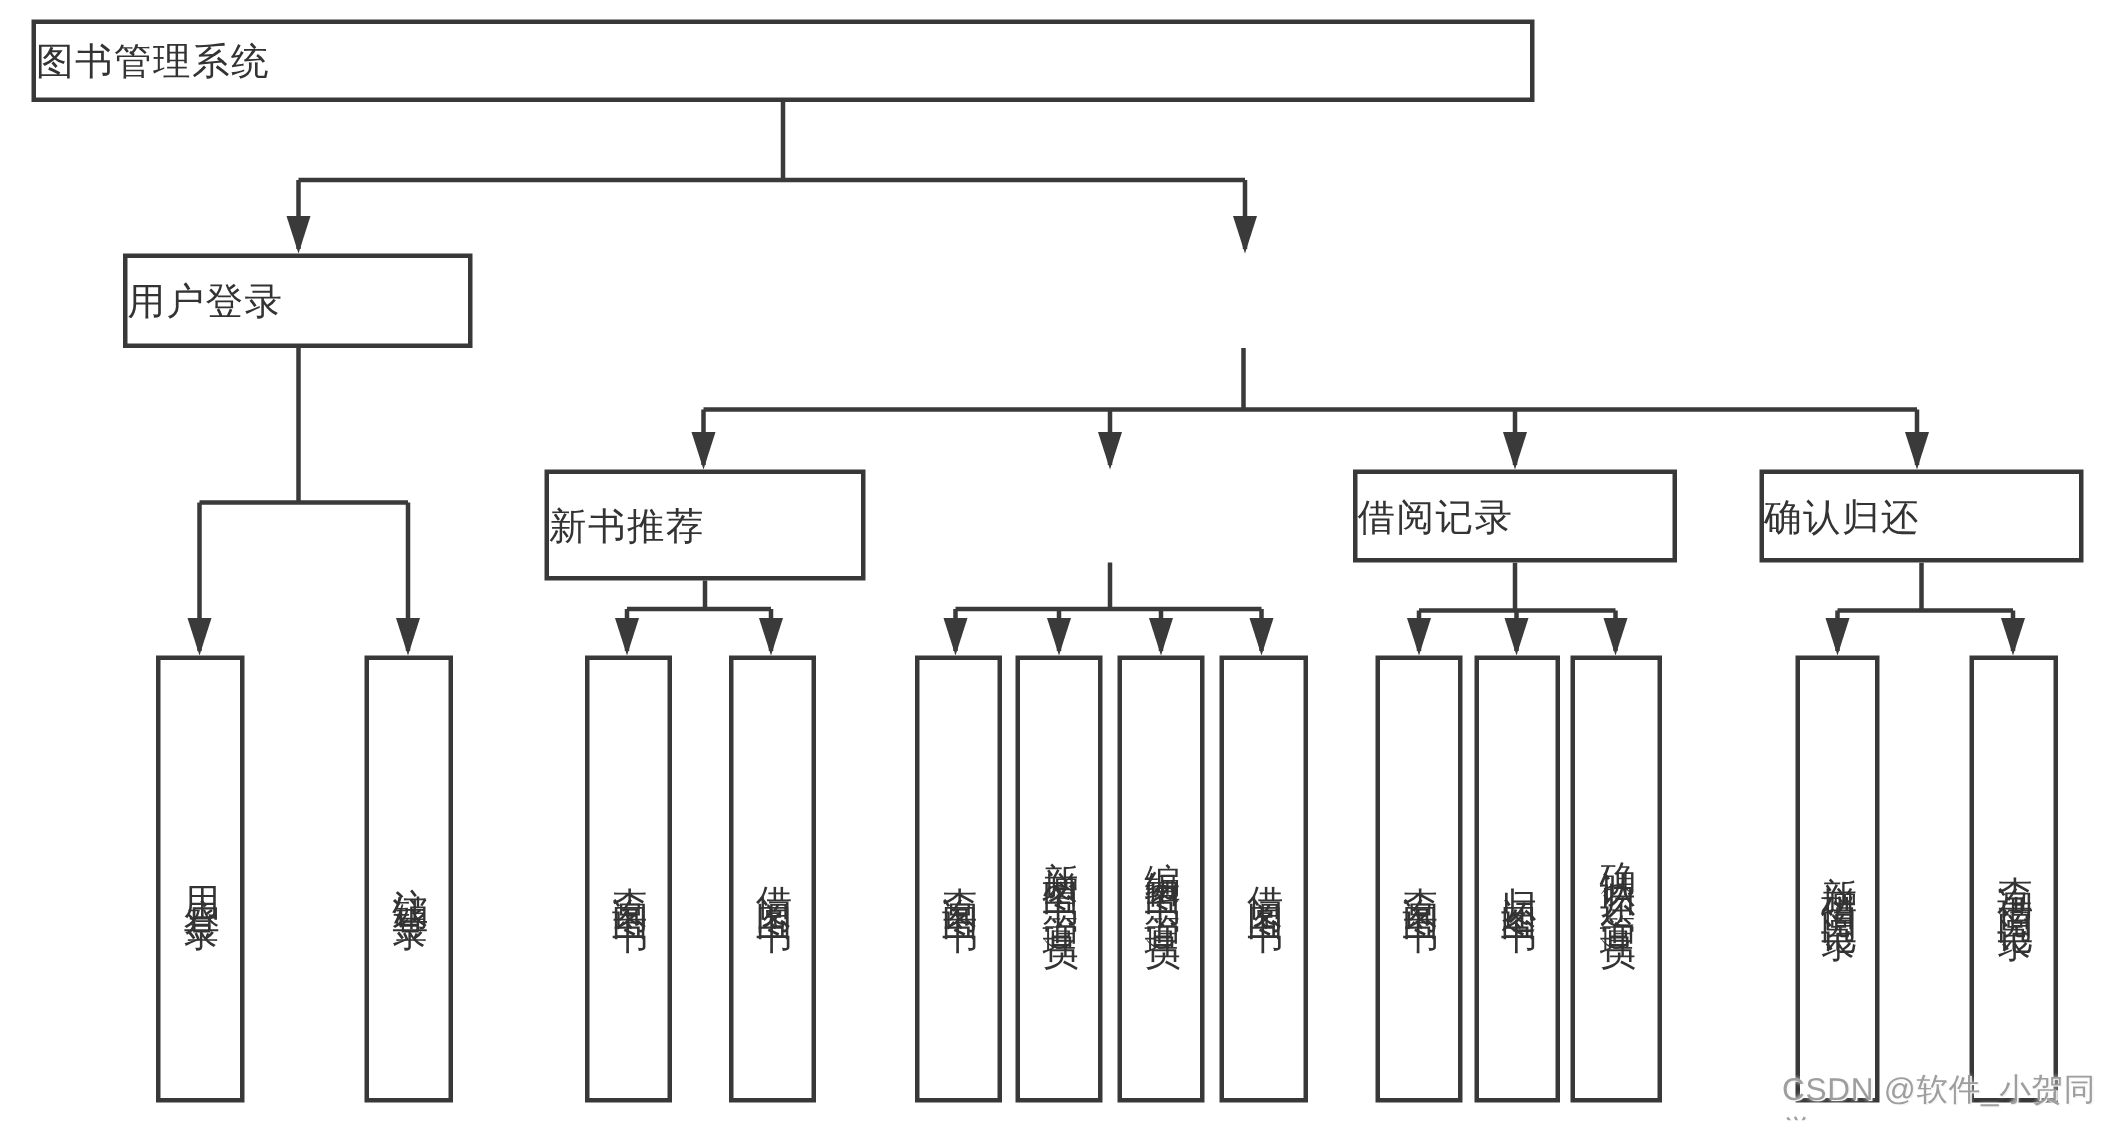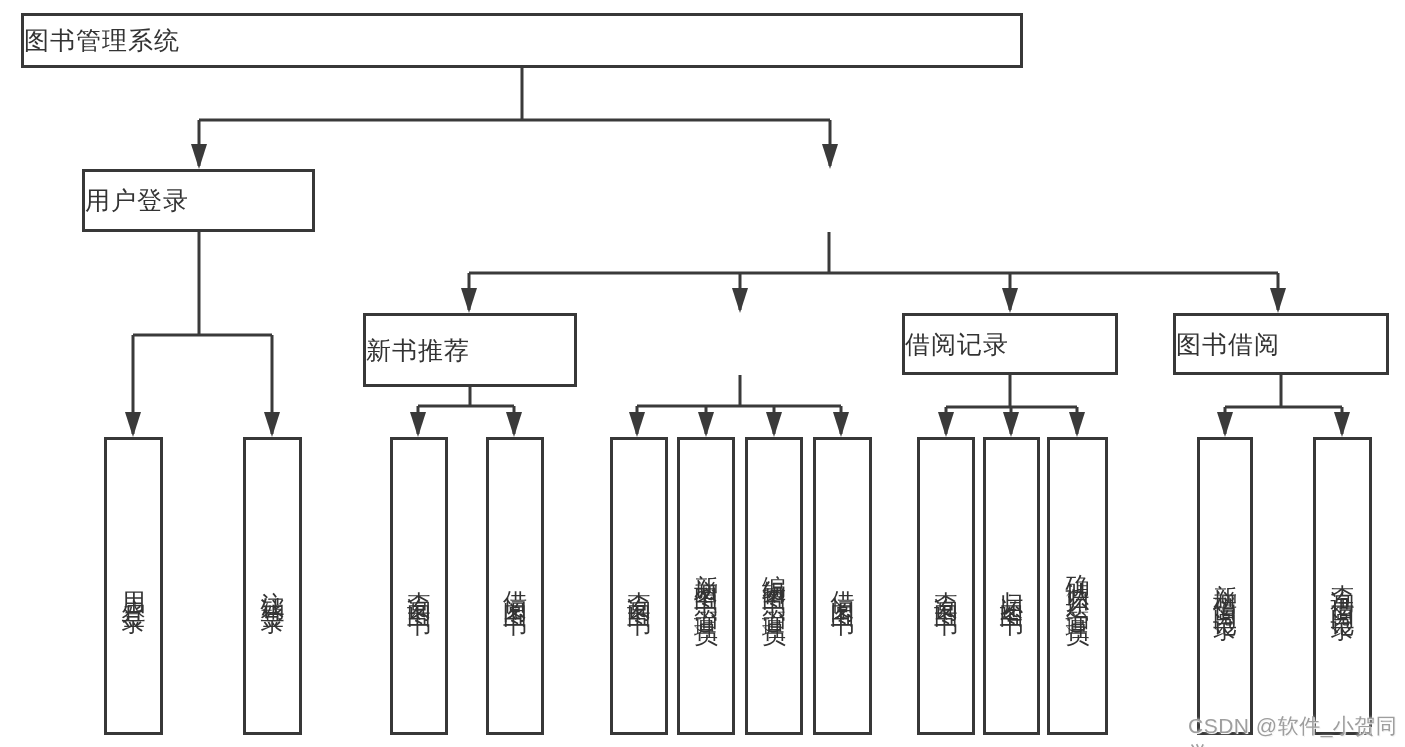--- a/index.html
+++ b/index.html
@@ -71,21 +71,21 @@
     <span>用户登录</span>
   </div>
 
   <div class="node" style="left:363px;top:313px;width:214px;height:74px">
     <span>新书推荐</span>
   </div>
   <div class="node" style="left:902px;top:313px;width:216px;height:62px">
     <span>借阅记录</span>
   </div>
   <div class="node" style="left:1173px;top:313px;width:216px;height:62px">
-    <span>图书借阅</span>
+    <span>确认归还</span>
   </div>
 
   <div class="leaf" style="left:104px;width:59px">
     <span class="vtext">用户登录</span>
   </div>
   <div class="leaf" style="left:243px;width:59px">
     <span class="vtext">注销登录</span>
   </div>
 
   <div class="leaf" style="left:390px;width:58px">

